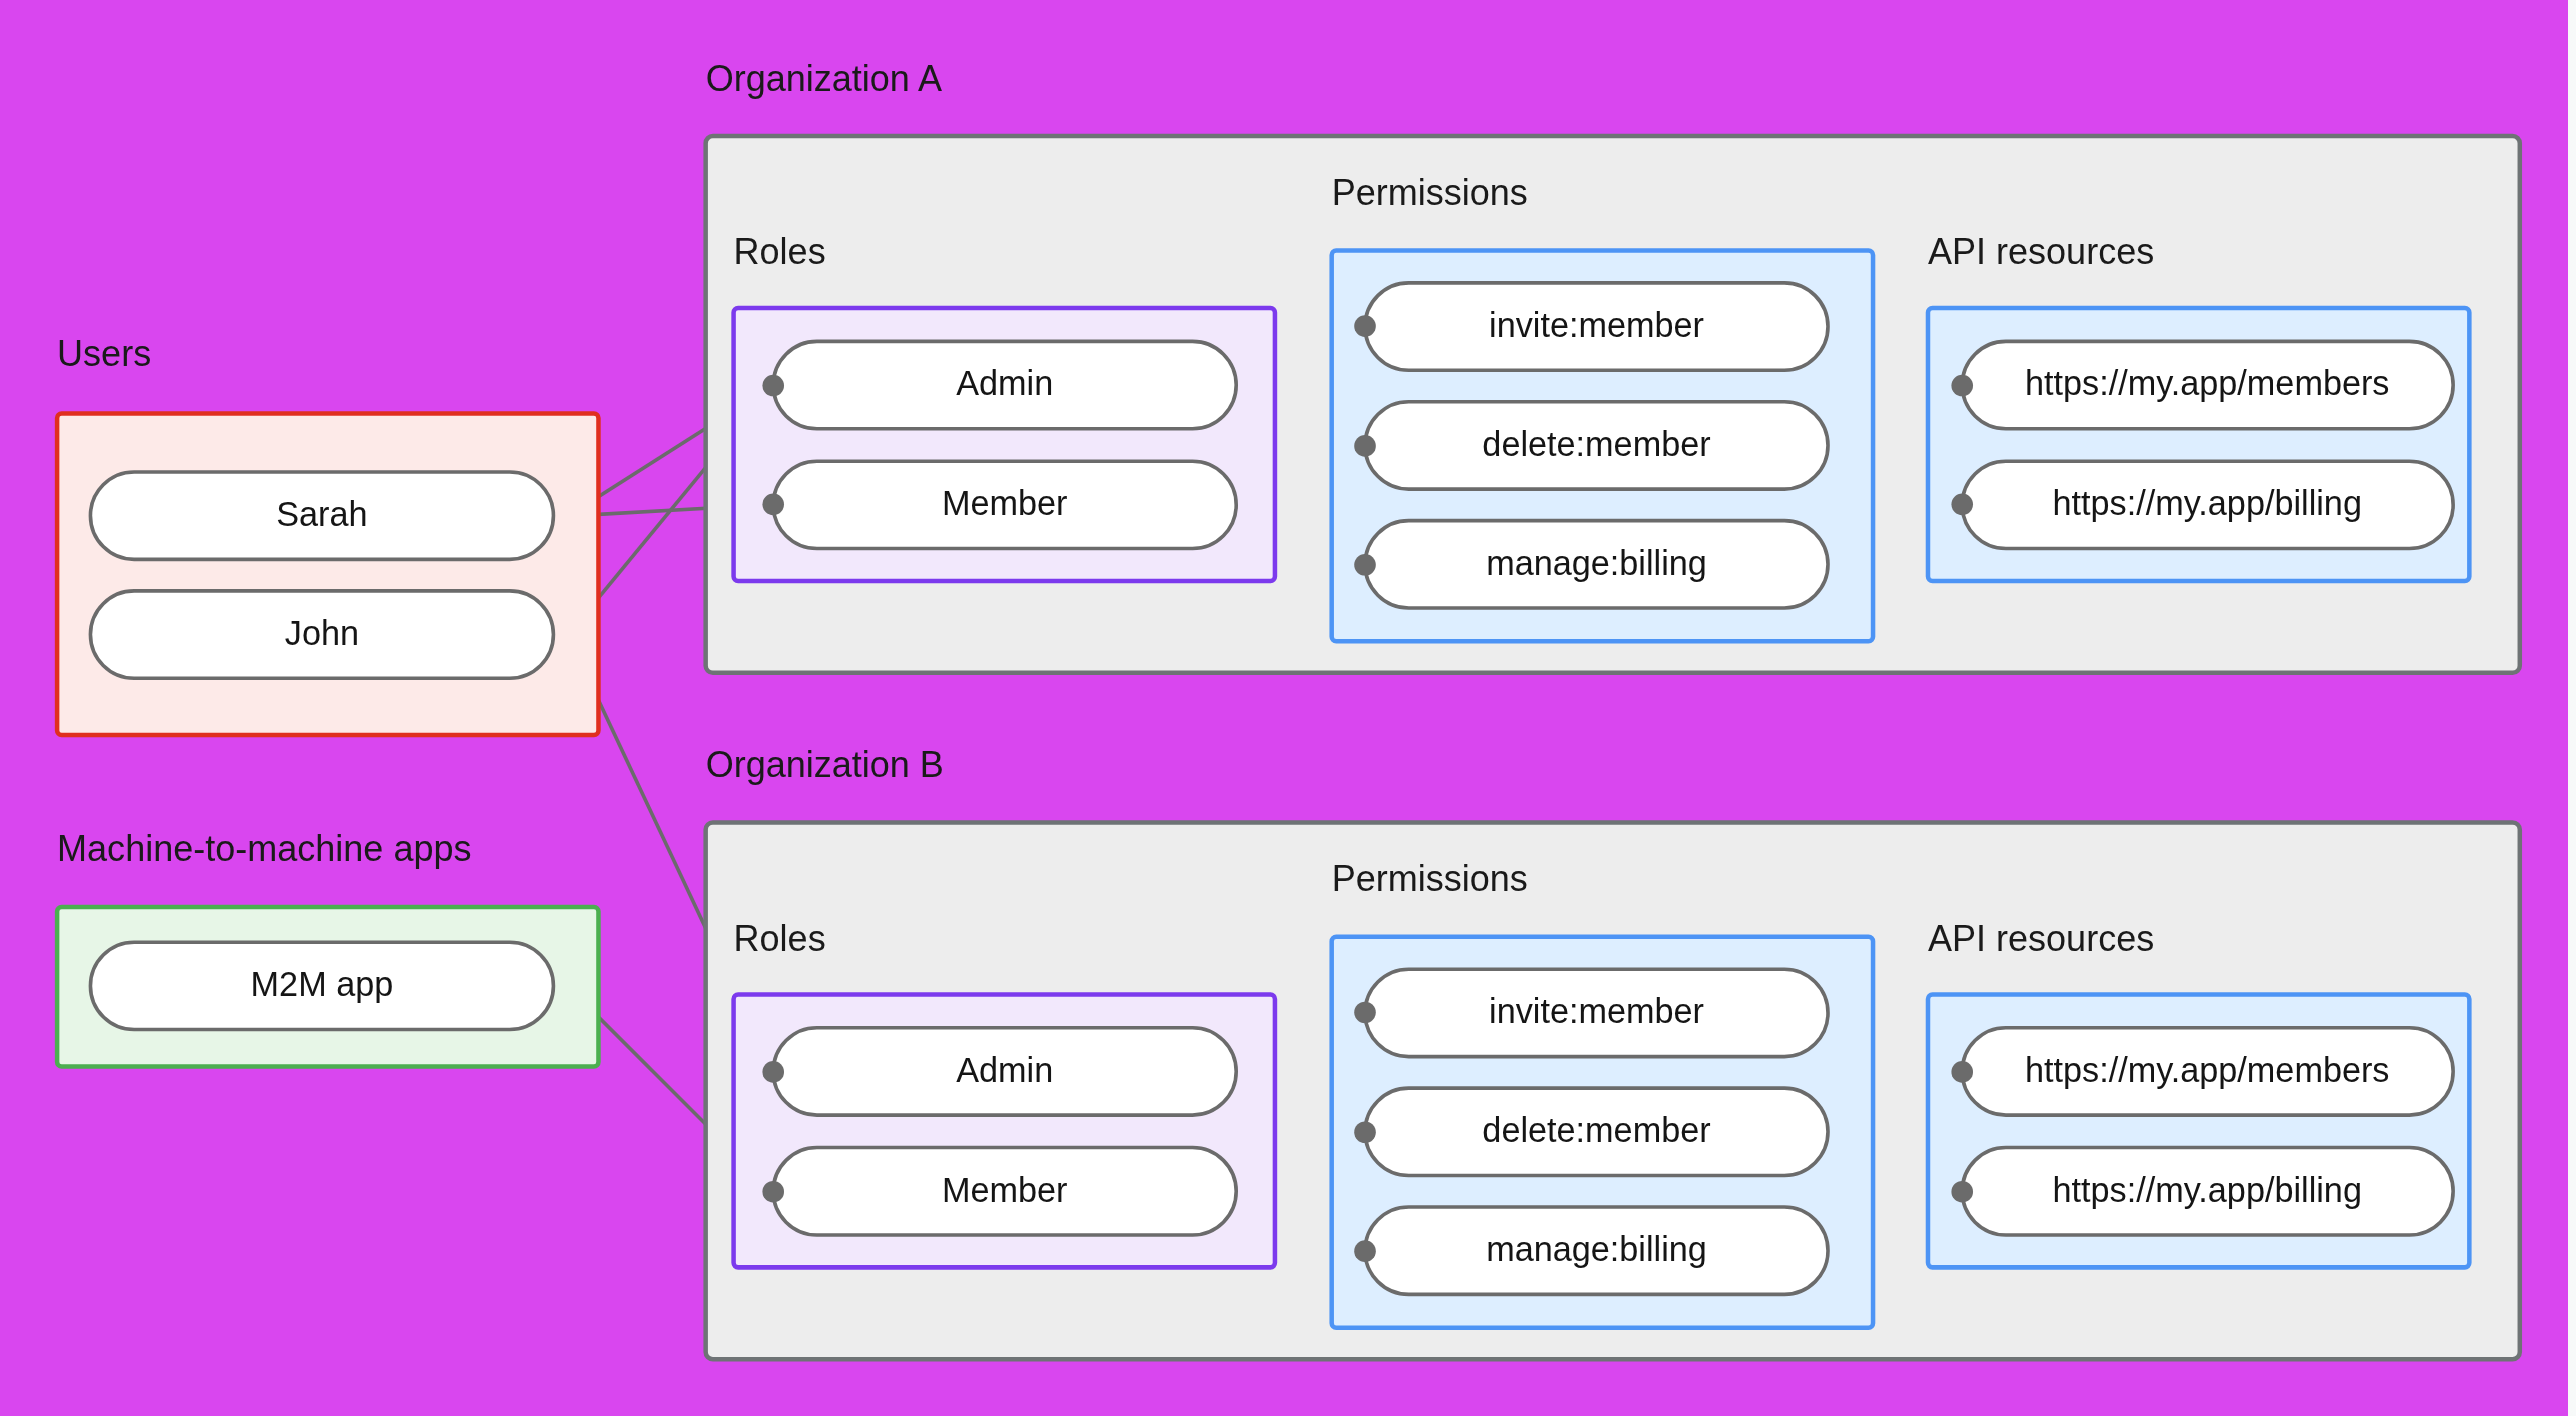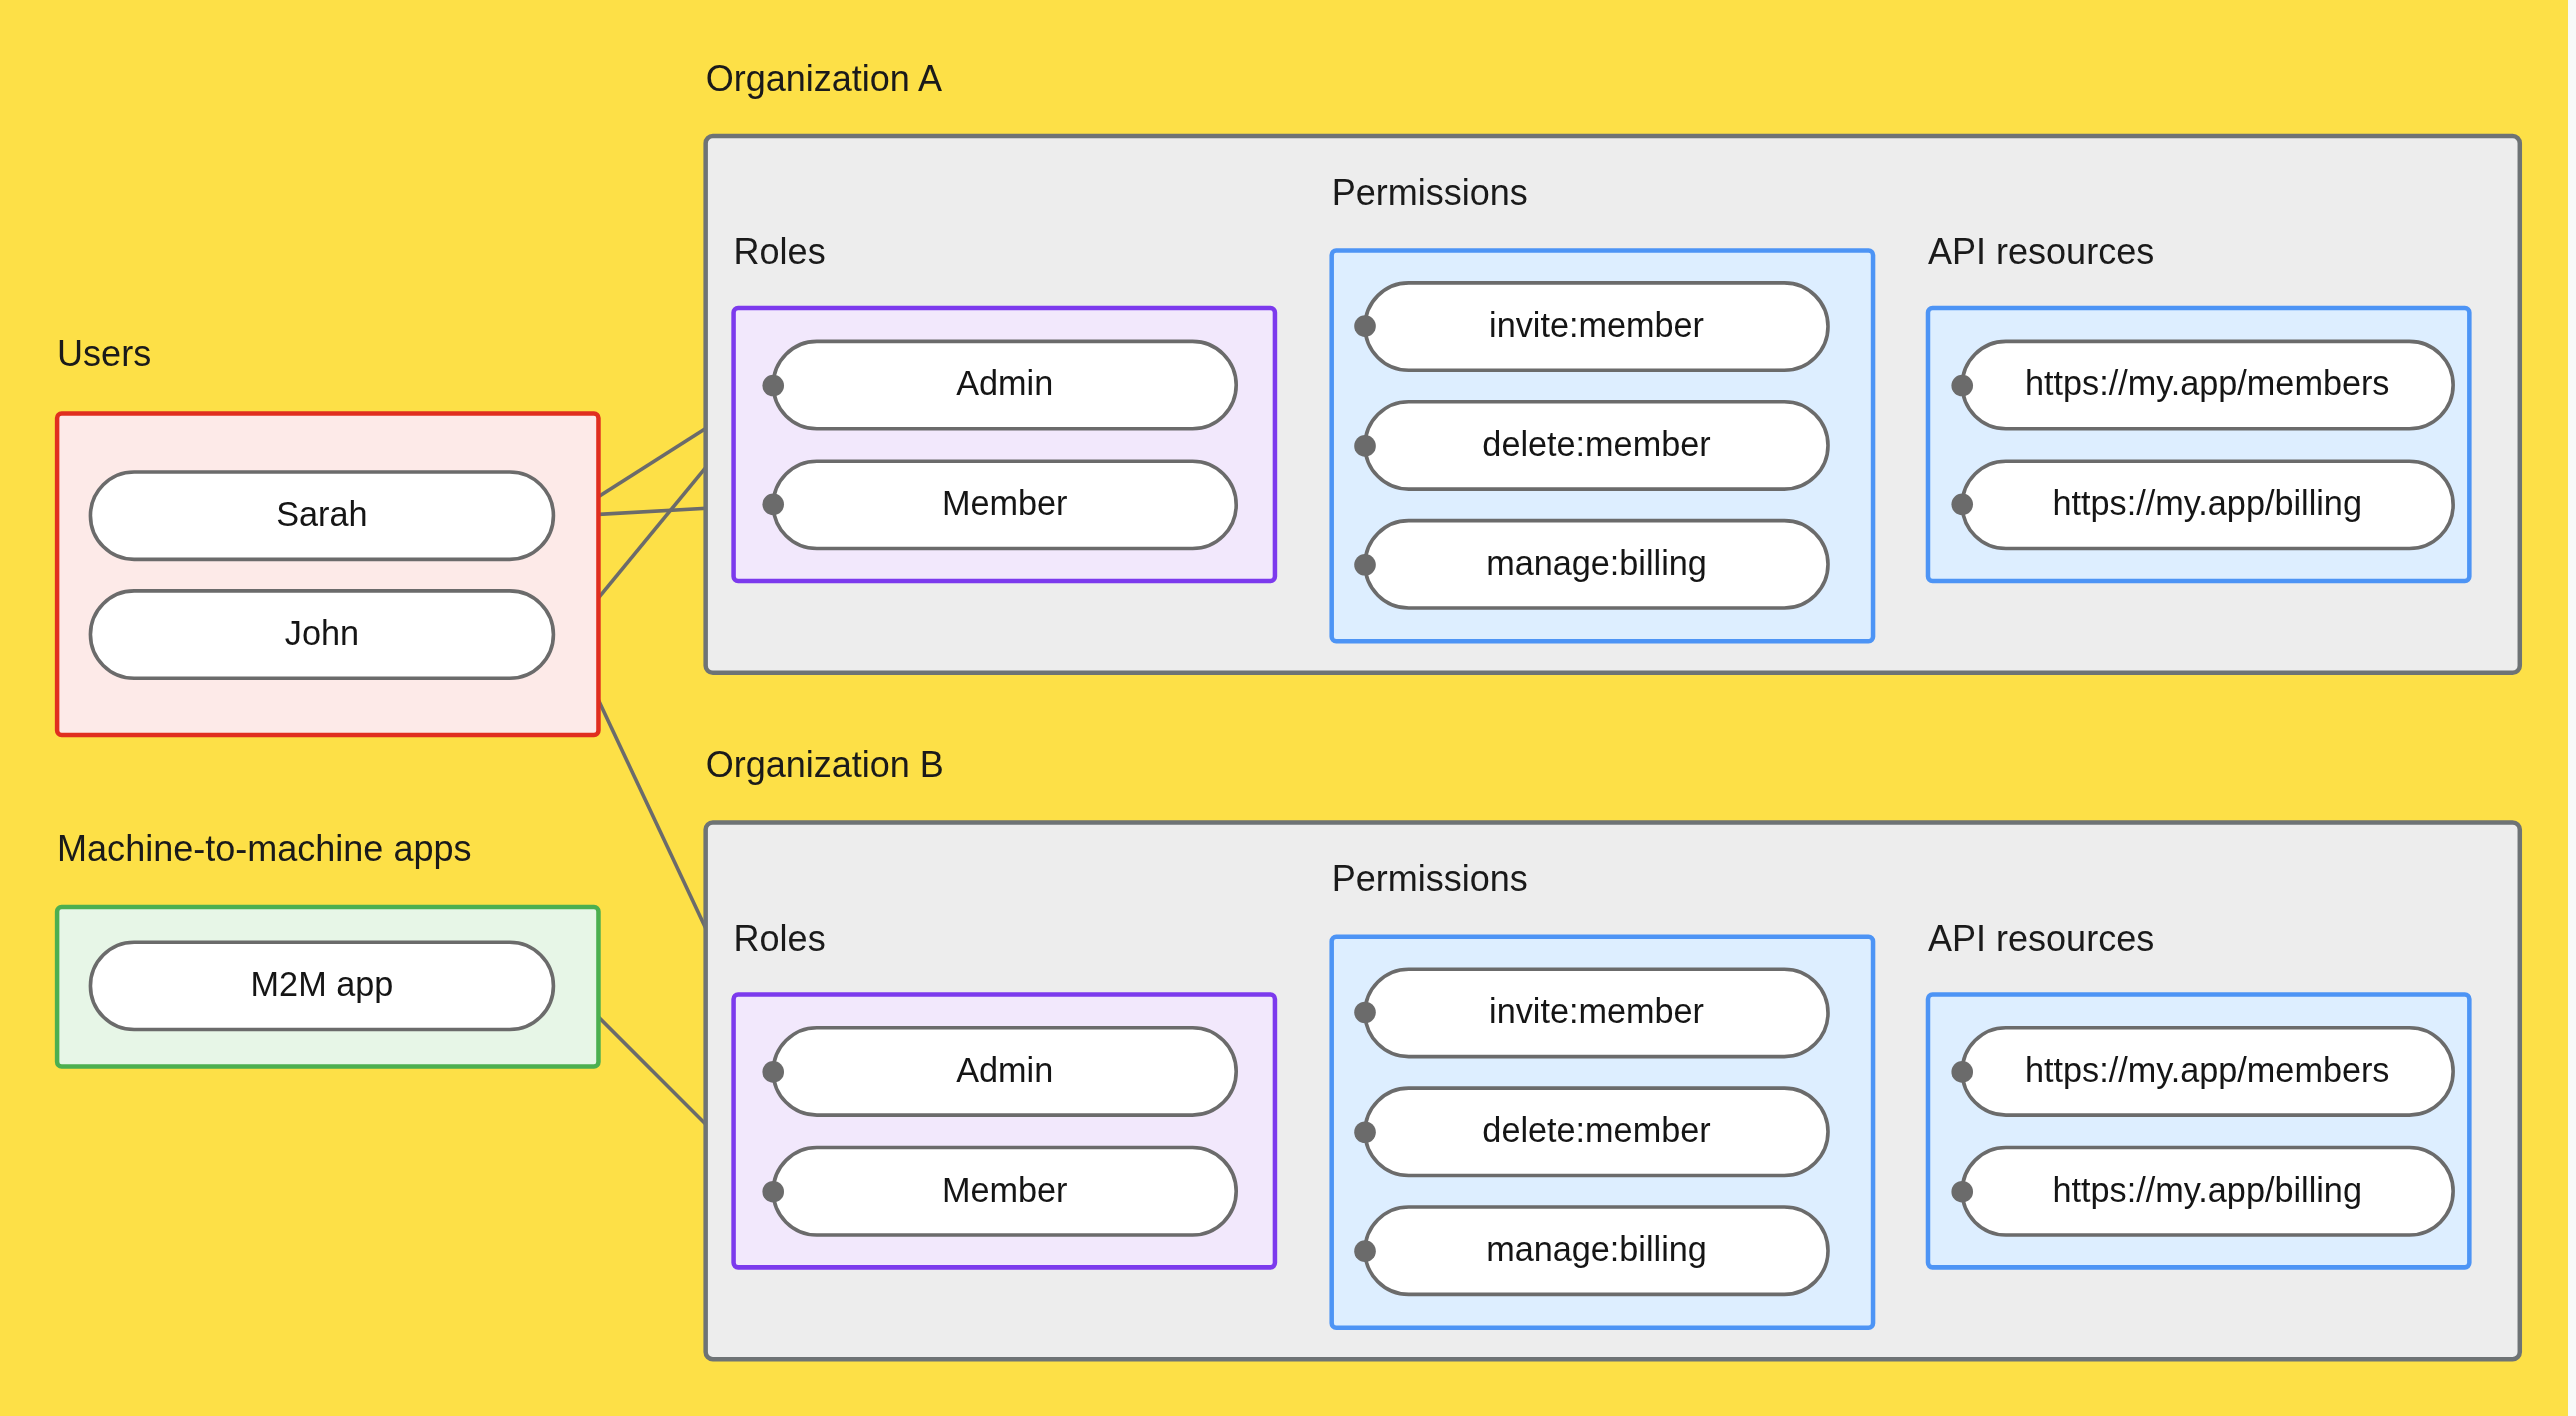--- a/index.html
+++ b/index.html
@@ -10,21 +10,21 @@
   body {
     width: 2576px;
     height: 1416px;
     font-family: "Liberation Sans", sans-serif;
     overflow: hidden;
   }
   #stage {
     position: relative;
     width: 2568px;
     height: 1416px;
-    background: #fde047;
+    background: #d946ef;
   }
   svg.diagram {
     position: absolute;
     top: 0; left: 0;
     width: 2576px;
     height: 1416px;
   }
   .grp-label {
     font-size: 40px;
     fill: #1a1a1a;

